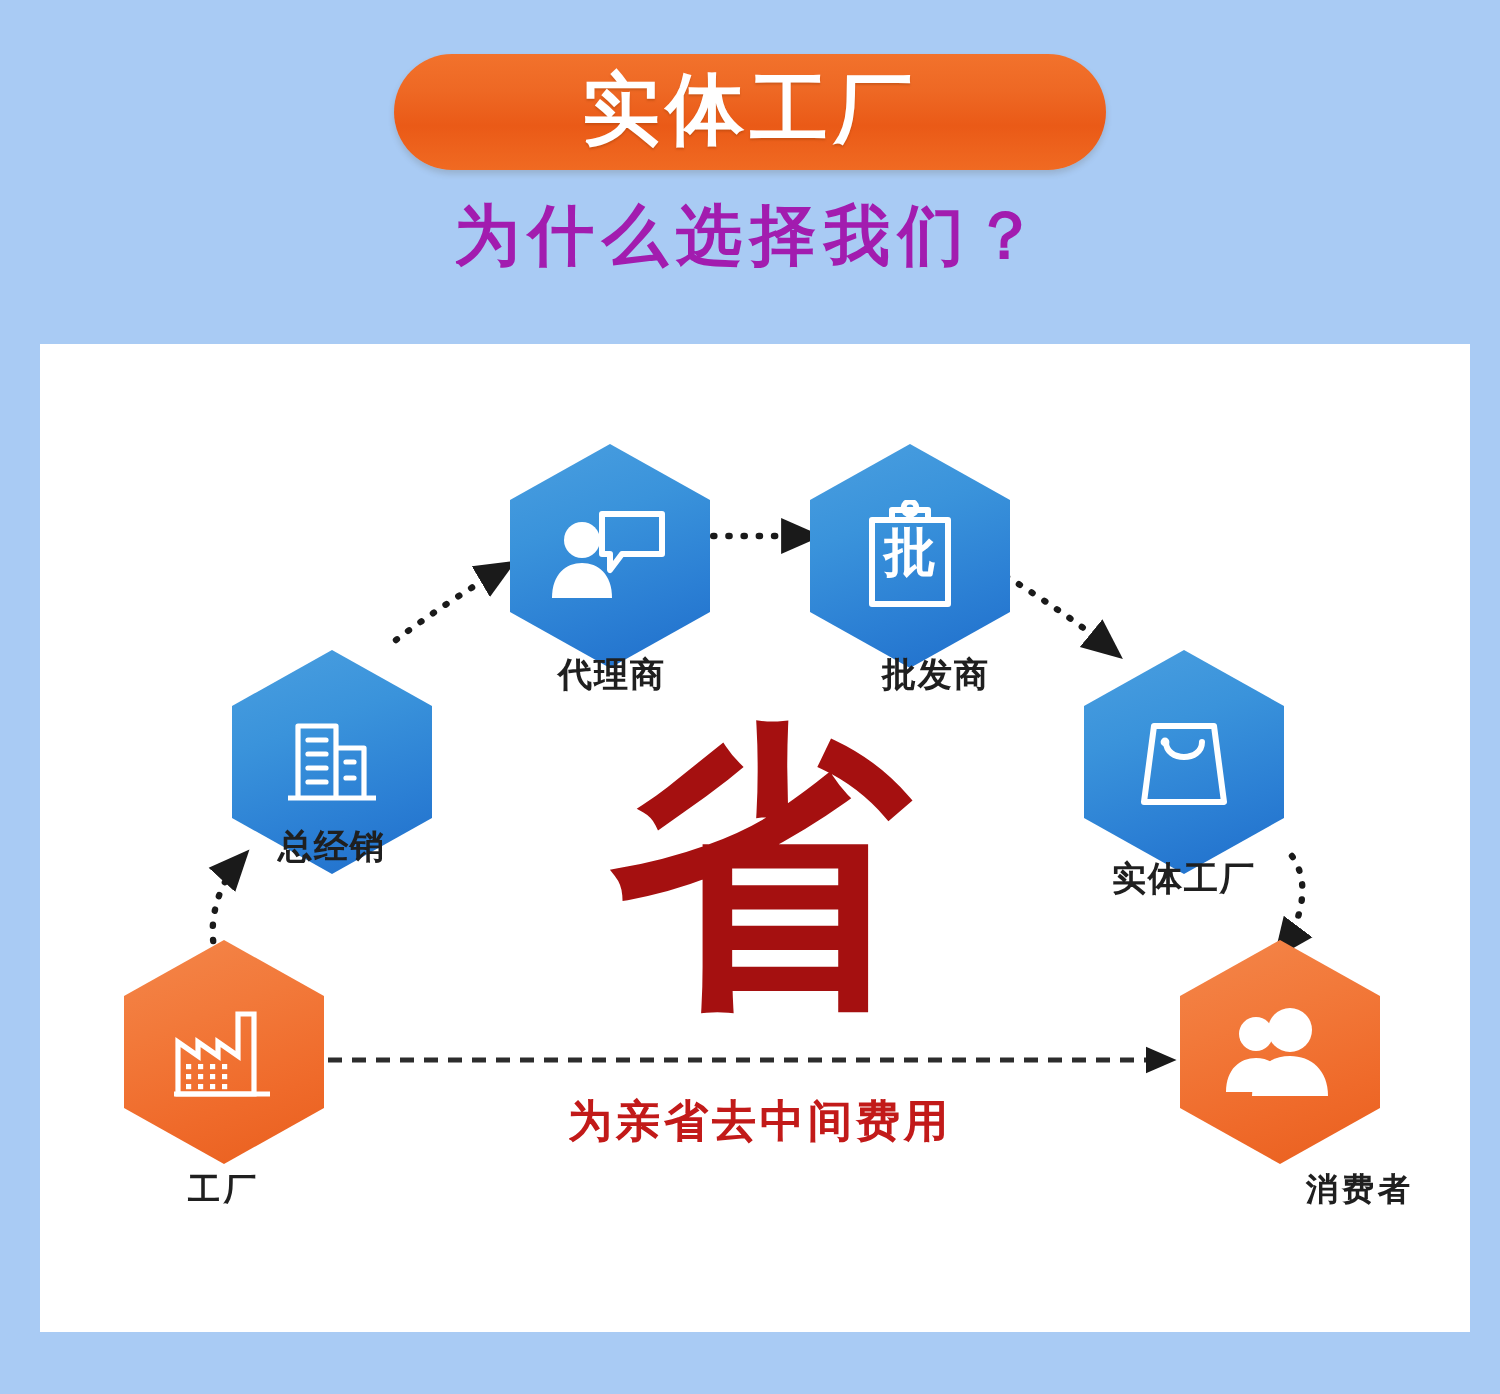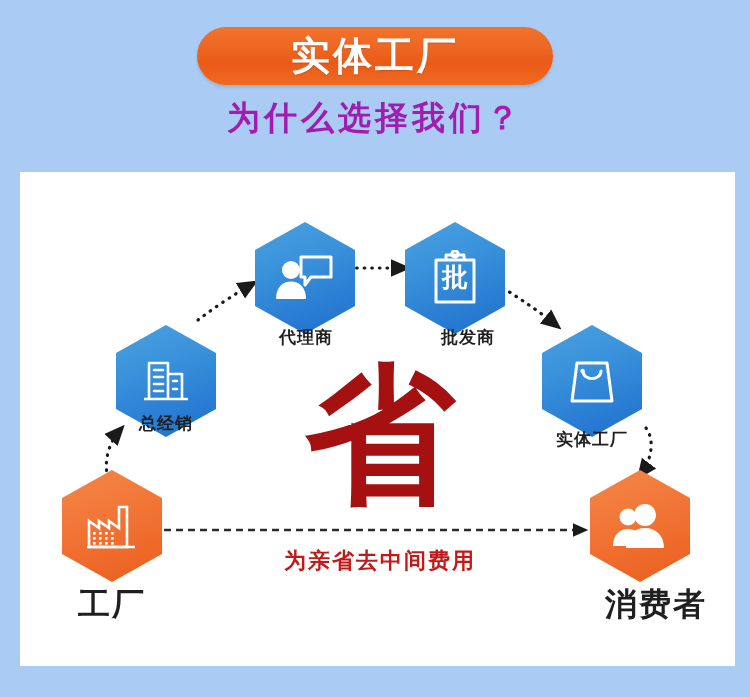--- a/index.html
+++ b/index.html
@@ -90,21 +90,21 @@
     position: absolute;
     text-align: center;
     color: #1f1f1f;
     font-size: 17px;
     font-weight: bold;
     letter-spacing: 1px;
     white-space: nowrap;
     line-height: 1;
   }
   .node-label.big {
-    font-size: 32px;
+    font-size: 16px;
     letter-spacing: 2px;
   }
 
   
   .center-char {
     position: absolute;
     left: 300px;
     top: 360px;
     width: 160px;
     text-align: center;

